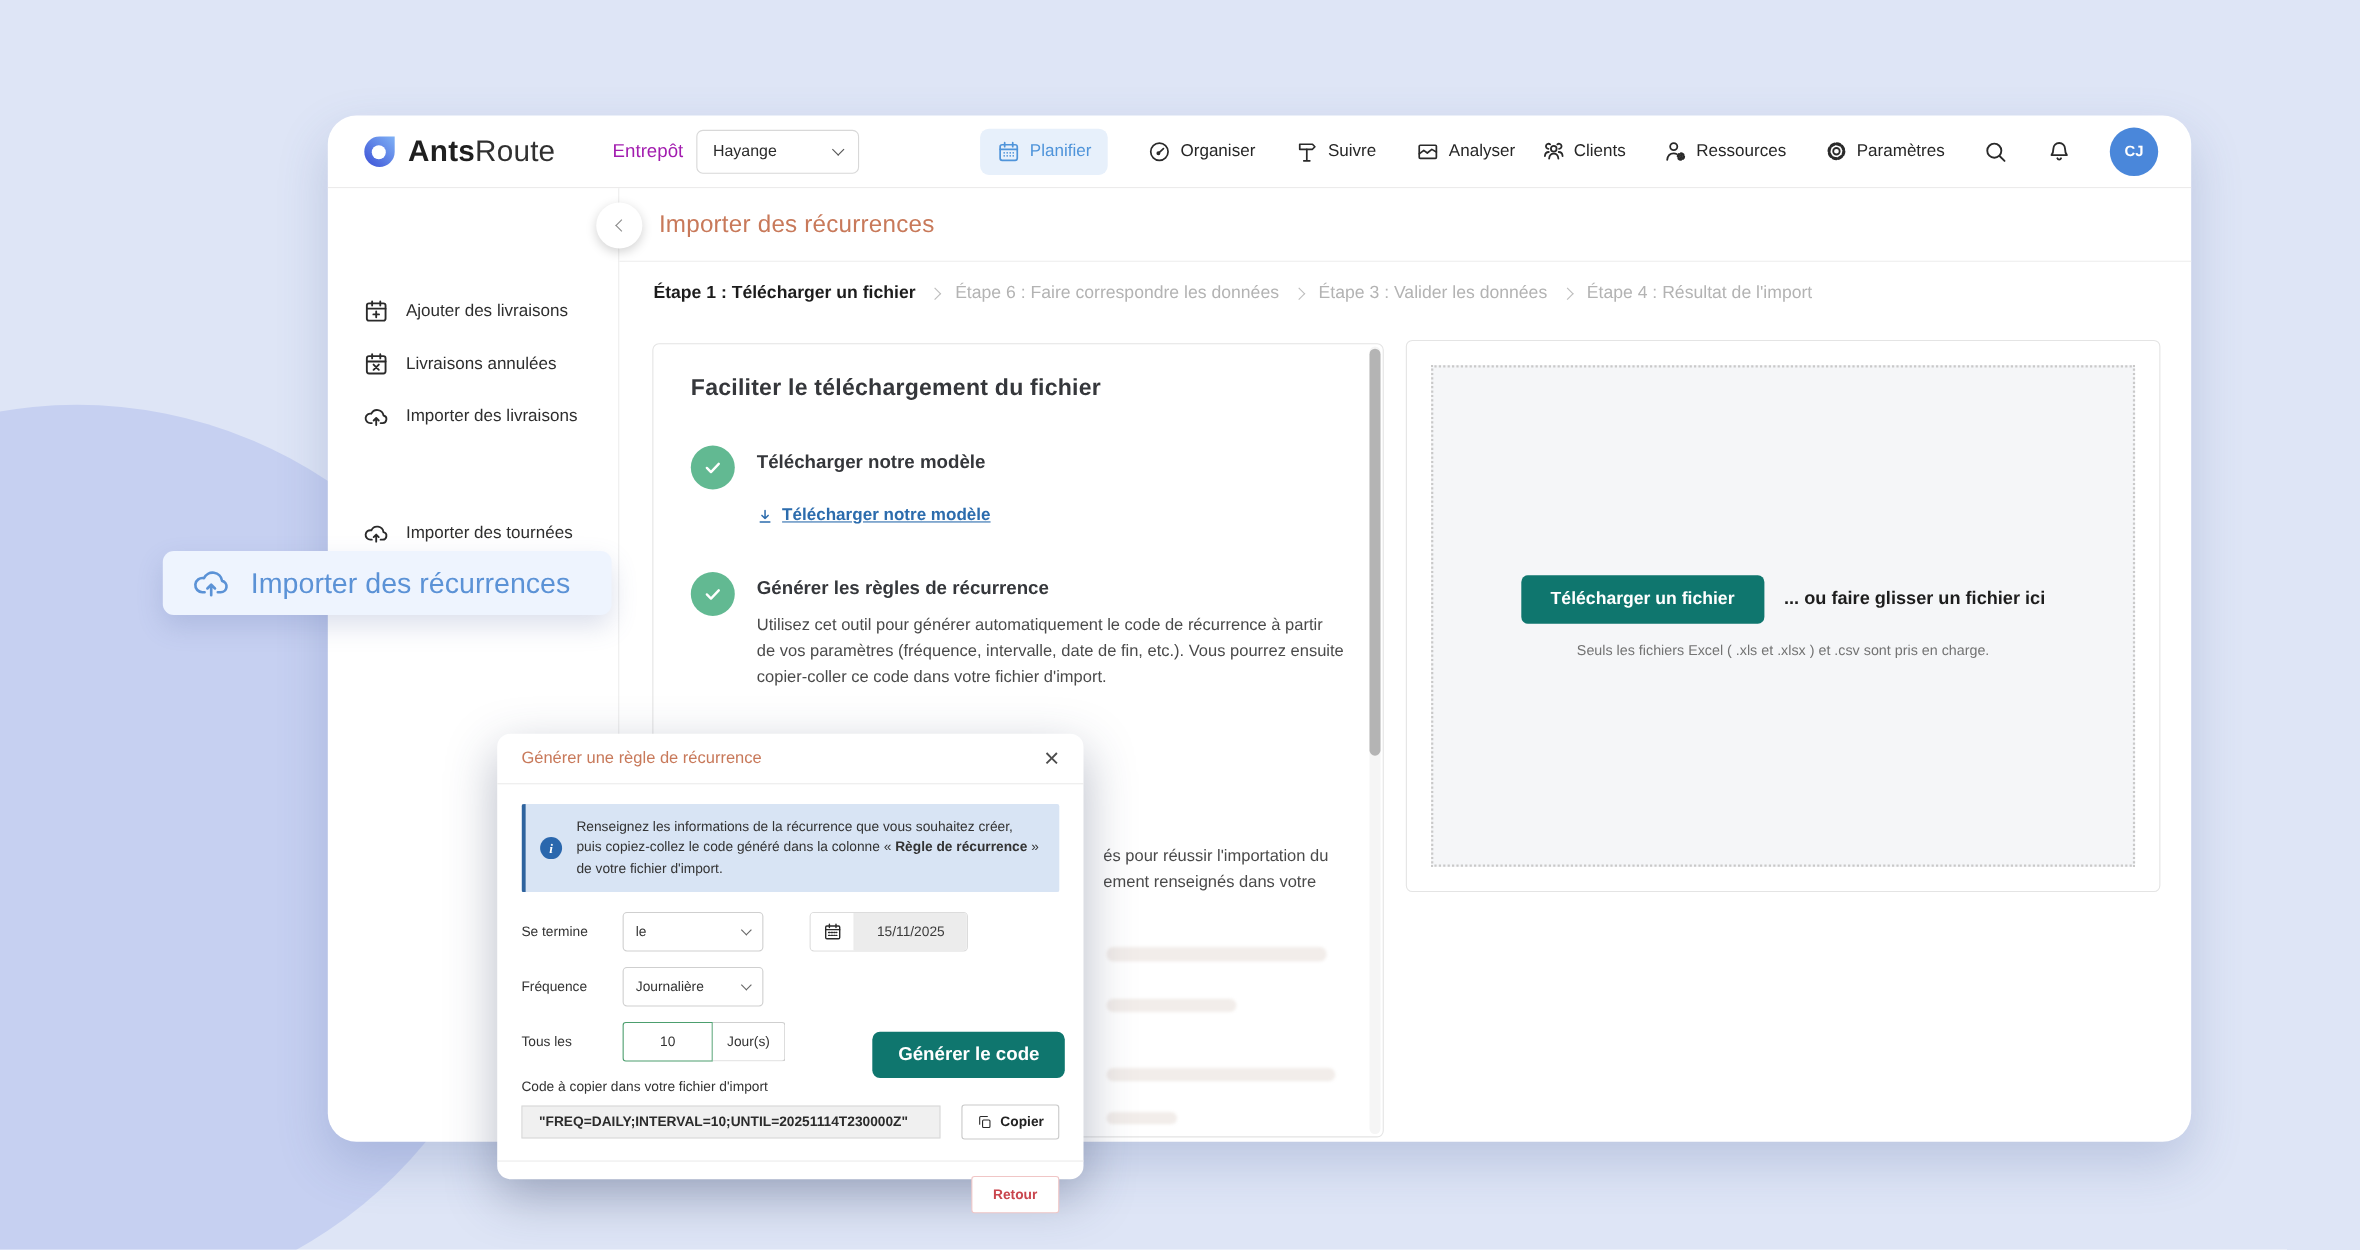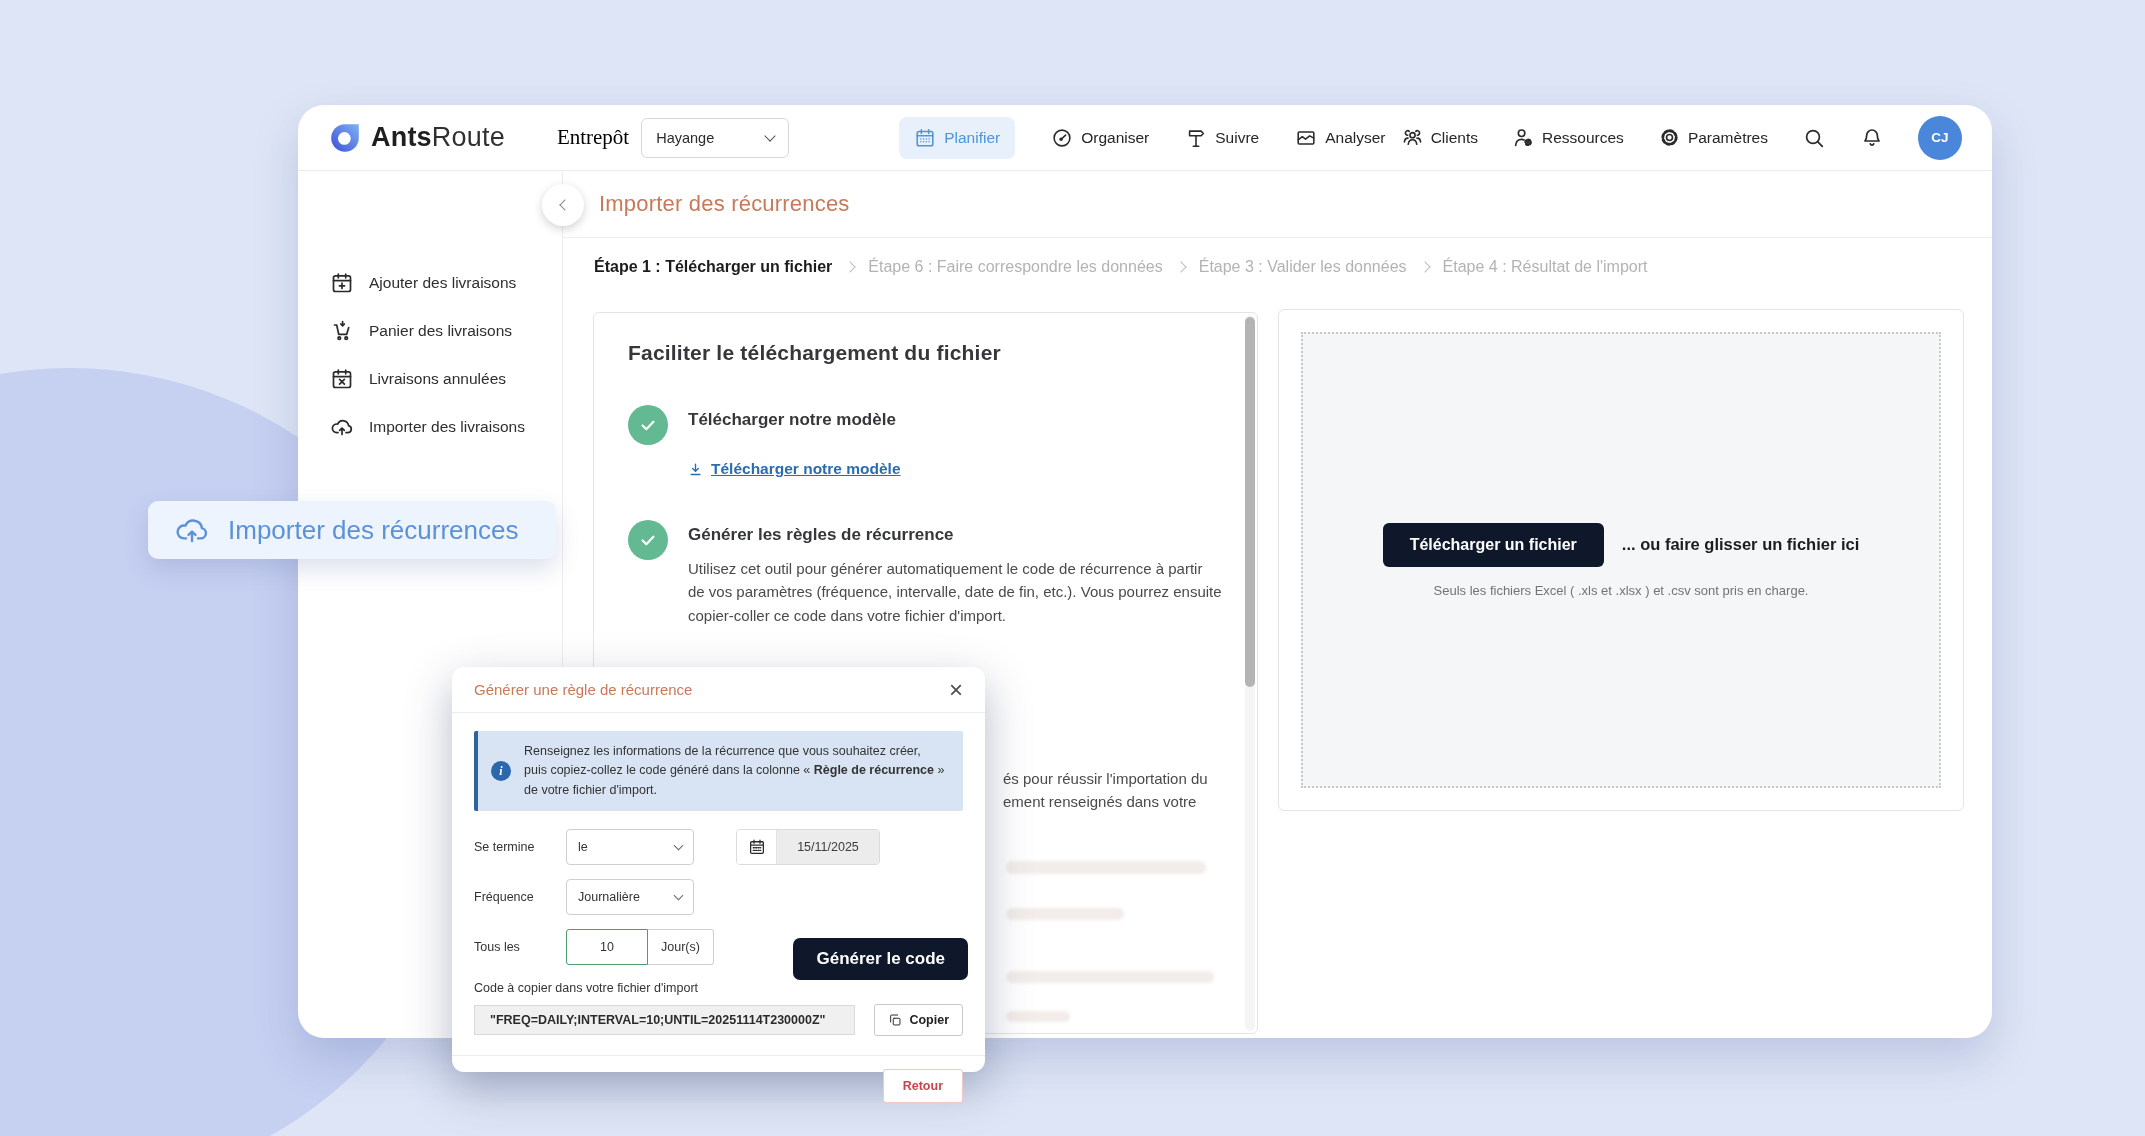--- a/index.html
+++ b/index.html
@@ -22,21 +22,21 @@
             background:#ffffff; border-radius:26px;
             box-shadow:0 20px 45px rgba(70,90,150,.22); }
 
   
   .navbar { height:66px; display:flex; align-items:center; padding:0 30px;
             border-bottom:1px solid #ecebeb; position:relative; }
   .brand { display:flex; align-items:center; gap:9px;justify-content:space-between; }
   .brand-name { font-size:27px; color:#1f1f1f; letter-spacing:.2px; }
   .brand-name b { font-weight:700; }
   .brand-name span.light { font-weight:400; opacity:.92; }
-  .wh-label { margin-left:52px; font-size:21px; color:#000000;font-family:Liberation Serif, serif; }
+  .wh-label { margin-left:52px; font-size:17px; color:#a21caf; }
   .wh-select { margin-left:12px; width:148px; height:40px; border:1px solid #d8d8d8;
                border-radius:6px; display:flex; align-items:center; padding:0 14px;
                font-size:14.5px; color:#2b2b2b; background:#fff; }
   .wh-select .chev { margin-left:auto; }
   .chev { width:8px; height:8px; border-right:1.6px solid #555; border-bottom:1.6px solid #555;
           transform:rotate(45deg); display:inline-block; margin-top:-3px; }
   .tabs { display:flex; align-items:center; gap:36px; margin-left:110px; }
   .tab { display:flex; align-items:center; gap:8px; font-size:15.5px; color:#262626; cursor:default; }
   .tab.active { background:#e7f0fb; color:#4f94da; padding:10px 15px; border-radius:8px; }
   .tab.active .ico { stroke:#4f94da; }
@@ -90,21 +90,21 @@
   .frag { position:absolute; font-size:15px; color:#4a4a4a; white-space:nowrap; }
   .ghost { position:absolute; border-radius:6px; background:rgba(190,165,150,.20); filter:blur(1.5px); }
   .track { position:absolute; right:2px; top:2px; bottom:2px; width:10px; background:#f5f5f5; border-radius:5px; }
   .thumb { position:absolute; right:2px; top:4px; width:10px; height:370px; background:#b4b4b4; border-radius:5px; }
 
   
   .right-card { position:absolute; left:715px; top:14px; width:686px; height:502px; padding:22px; }
   .dropzone { width:100%; height:100%; border:2px dotted #c9c9c9; background:#f5f6f8;
               display:flex; flex-direction:column; align-items:center; justify-content:center; gap:16px; }
   .dz-row { display:flex; align-items:center; gap:18px; }
-  .btn-blue { background:#0f172a; color:#fff; font-weight:700; border:none; border-radius:6px; cursor:pointer; }
+  .btn-blue { background:#0f766e; color:#fff; font-weight:700; border:none; border-radius:6px; cursor:pointer; }
   .upload-btn { font-size:16px; padding:13px 27px; }
   .dz-drag { font-size:16.5px; font-weight:700; color:#1d1d1d; }
   .dz-hint { font-size:13px; color:#737373; }
 
   
   .modal { position:absolute; left:452px; top:667px; width:533px; height:405px; background:#fff;
            border-radius:12px; box-shadow:0 16px 45px rgba(50,60,95,.35); z-index:50; }
   .modal-head { height:46px; display:flex; align-items:center; padding:0 22px;
                 border-bottom:1px solid #ececec; }
   .modal-title { color:#c8795a; font-size:15px; }
@@ -248,29 +248,20 @@
       <div class="side-item">
         <svg class="ico sicon" viewBox="0 0 24 24">
           <rect x="3.5" y="4.8" width="17" height="15.7" rx="2"></rect>
             <path d="M8.3 3v3.8M15.7 3v3.8M3.5 9.6h17"></path>
           <path d="M12 12.2v5.2M9.4 14.8h5.2"></path>
         </svg>
         <span>Ajouter des livraisons</span>
       </div>
       <div class="side-item">
         <svg class="ico sicon" viewBox="0 0 24 24">
-          <circle cx="9.3" cy="19.2" r="1.3"></circle>
-            <circle cx="16.2" cy="19.2" r="1.3"></circle>
-          <path d="M4.5 6h2.2l2 9.3h8l2-6.8"></path>
-          <path d="M12.6 2.6v4.2M10.8 5l1.8 1.8L14.4 5"></path>
-        </svg>
-        <span>Panier des livraisons</span>
-      </div>
-      <div class="side-item">
-        <svg class="ico sicon" viewBox="0 0 24 24">
           <rect x="3.5" y="4.8" width="17" height="15.7" rx="2"></rect>
             <path d="M8.3 3v3.8M15.7 3v3.8M3.5 9.6h17"></path>
           <path d="M9.6 12.4l4.8 4.8M14.4 12.4l-4.8 4.8"></path>
         </svg>
         <span>Livraisons annulées</span>
       </div>
       <div class="side-item">
         <svg class="ico sicon" viewBox="0 0 24 24">
           <path d="M8 17.6H6.8a4.3 4.3 0 1 1 .8-8.5 5.8 5.8 0 0 1 11 1.6 3.5 3.5 0 0 1-.9 6.9H16"></path>
           <path d="M12 19.4v-6.2M9.7 15.3 12 13l2.3 2.3"></path>

